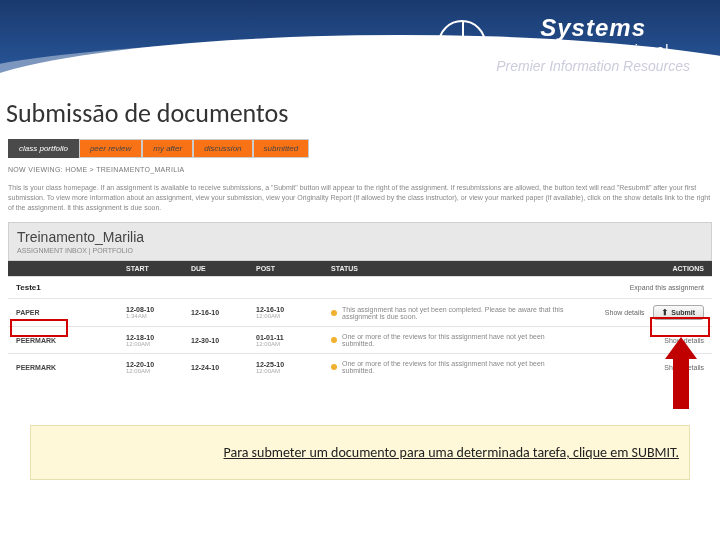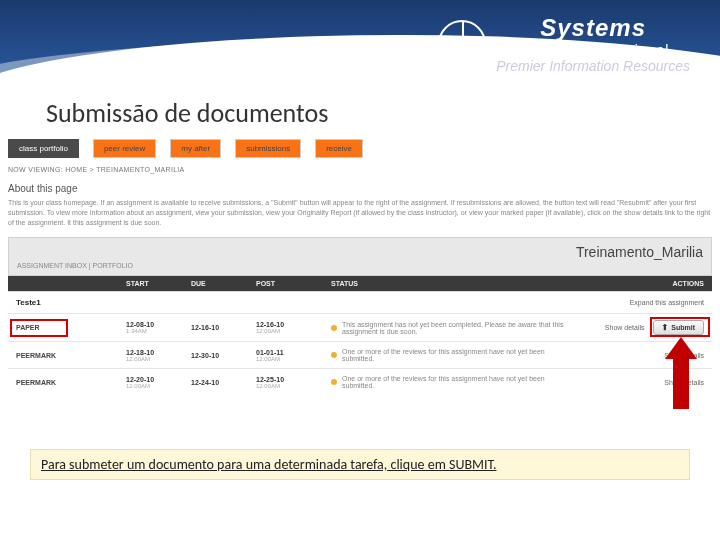--- a/index.html
+++ b/index.html
@@ -10,33 +10,33 @@
   .wave2 { position: absolute; bottom: -10px; left: -80px; width: 900px; height: 55px; background: rgba(255,255,255,0.4); border-radius: 50% 50% 0 0 / 100% 100% 0 0; }
   .logo-area { position: absolute; right: 30px; top: 14px; display: flex; align-items: center; color: #fff; }
   .globe-icon { width: 48px; height: 48px; border: 2px solid #fff; border-radius: 50%; margin-right: 10px; position: relative; }
   .globe-icon::before { content: ''; position: absolute; top: 0; left: 50%; width: 2px; height: 100%; background: #fff; }
   .globe-icon::after { content: ''; position: absolute; top: 50%; left: 0; width: 100%; height: 2px; background: #fff; }
   .logo-text { display: flex; flex-direction: column; text-align: center; }
   .logo-main { font-size: 24px; font-style: italic; font-weight: bold; letter-spacing: 1px; }
   .logo-sub1 { font-size: 14px; letter-spacing: 1px; margin-left: 28px; }
   .logo-sub2 { font-size: 14px; font-style: italic; color: #ccd; }
   
-  .page-title { font-size: 26px; font-weight: 400; color: #333; padding: 12px 6px 10px; font-family: Calibri, Arial, sans-serif; margin-left: 40px; }
+  .page-title { font-size: 26px; font-weight: 400; color: #333; padding: 12px 6px 10px; font-family: Calibri, Arial, sans-serif; }
   
   .screenshot-area { background: #fff; padding: 0 8px; font-size: 8px; color: #333; }
-  .tabs { display: flex; gap: 14px; margin-bottom: 4px; }
+  .tabs { display: flex; gap: 0; margin-bottom: 4px; font-style: italic; }
   .tab { padding: 4px 10px; background: #f97316; border: 1px solid #ccc; font-size: 8px; color: #444; cursor: pointer; }
   .tab.active { background: #4a4a4a; color: #fff; border-color: #4a4a4a; }
   .breadcrumb { font-size: 7px; color: #777; padding: 4px 0; text-transform: uppercase; letter-spacing: 0.3px; }
   .about-box { padding: 6px 0 10px; }
   .about-heading { font-size: 10px; color: #555; margin-bottom: 4px; }
   .about-text { font-size: 7px; color: #888; line-height: 1.4; }
   
   .class-header { background: #e8e8e8; border: 1px solid #d0d0d0; padding: 6px 8px; }
-  .class-title { font-size: 14px; color: #444; text-align: right; }
+  .class-title { font-size: 14px; color: #444; }
   .class-sub { font-size: 7px; color: #888; text-transform: uppercase; margin-top: 2px; }
   
   .table-header { display: flex; background: #3a3a3a; color: #eee; font-size: 7px; font-weight: bold; padding: 4px 8px; text-transform: uppercase; }
   .col-name { width: 110px; }
   .col-date { width: 65px; }
   .col-status { flex: 1; padding-left: 10px; }
   .col-actions { width: 140px; text-align: right; }
   
   .assignment-title-row { display: flex; padding: 6px 8px; border-top: 1px solid #ddd; font-size: 8px; align-items: center; }
   .assignment-name { font-weight: bold; color: #222; }
@@ -55,21 +55,21 @@
   .submit-btn .upicon { font-size: 8px; }
   
   .red-box { position: absolute; border: 2px solid #d20000; pointer-events: none; }
   .red-box-paper { top: 319px; left: 10px; width: 58px; height: 18px; }
   .red-box-submit { top: 317px; left: 650px; width: 60px; height: 20px; }
   
   .arrow-up { position: absolute; top: 337px; left: 665px; display: flex; flex-direction: column; align-items: center; }
   .arrow-head { width: 0; height: 0; border-left: 16px solid transparent; border-right: 16px solid transparent; border-bottom: 22px solid #c00000; }
   .arrow-stem { width: 16px; height: 50px; background: #c00000; }
   
-  .caption { position: absolute; bottom: 60px; left: 30px; right: 30px; background: #fef8d8; border: 1px solid #e8e0b0; padding: 6px 10px; font-size: 14px; text-align: left; font-family: Calibri, Arial, sans-serif; color: #222; text-decoration: underline; }
+  .caption { position: absolute; bottom: 60px; left: 30px; right: 30px; background: #fef8d8; border: 1px solid #e8e0b0; padding: 18px 10px; font-size: 14px; text-align: right; font-family: Calibri, Arial, sans-serif; color: #222; text-decoration: underline; }
 </style>
 </head>
 <body>
 
 <div class="header-banner">
   <div class="wave2"></div>
   <div class="wave1"></div>
   <div class="logo-area">
     <div class="globe-icon"></div>
     <div class="logo-text">
@@ -80,26 +80,25 @@
   </div>
 </div>
 
 <div class="page-title">Submissão de documentos</div>
 
 <div class="screenshot-area">
   <div class="tabs">
     <div class="tab active">class portfolio</div>
     <div class="tab">peer review</div>
     <div class="tab">my after</div>
-    <div class="tab">submissions</div>
-    <div class="tab">receive</div>
+    <div class="tab">discussion</div>
+    <div class="tab">submitted</div>
   </div>
   <div class="breadcrumb">NOW VIEWING: HOME &gt; TREINAMENTO_MARILIA</div>
   <div class="about-box">
-    <div class="about-heading">About this page</div>
     <div class="about-text">This is your class homepage. If an assignment is available to receive submissions, a "Submit" button will appear to the right of the assignment. If resubmissions are allowed, the button text will read "Resubmit" after your first submission. To view more information about an assignment, view your submission, view your Originality Report (if allowed by the class instructor), or view your marked paper (if available), click on the show details link to the right of the assignment. It this assignment is due soon.</div>
   </div>
   <div class="class-header">
     <div class="class-title">Treinamento_Marilia</div>
     <div class="class-sub">ASSIGNMENT INBOX | PORTFOLIO</div>
   </div>
   <div class="table-header">
     <div class="col-name"></div>
     <div class="col-date">START</div>
     <div class="col-date">DUE</div>

